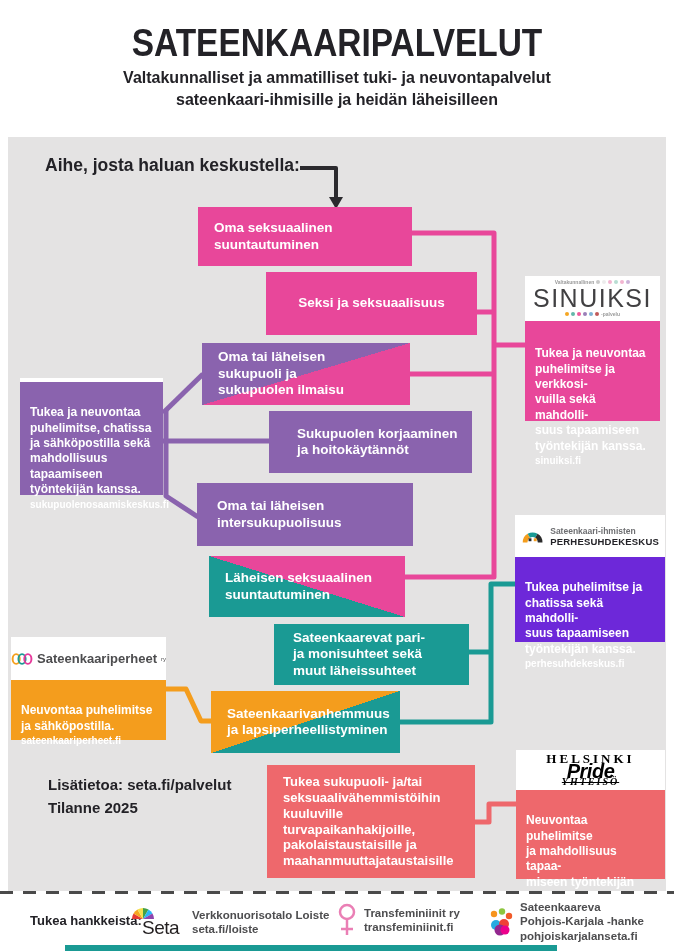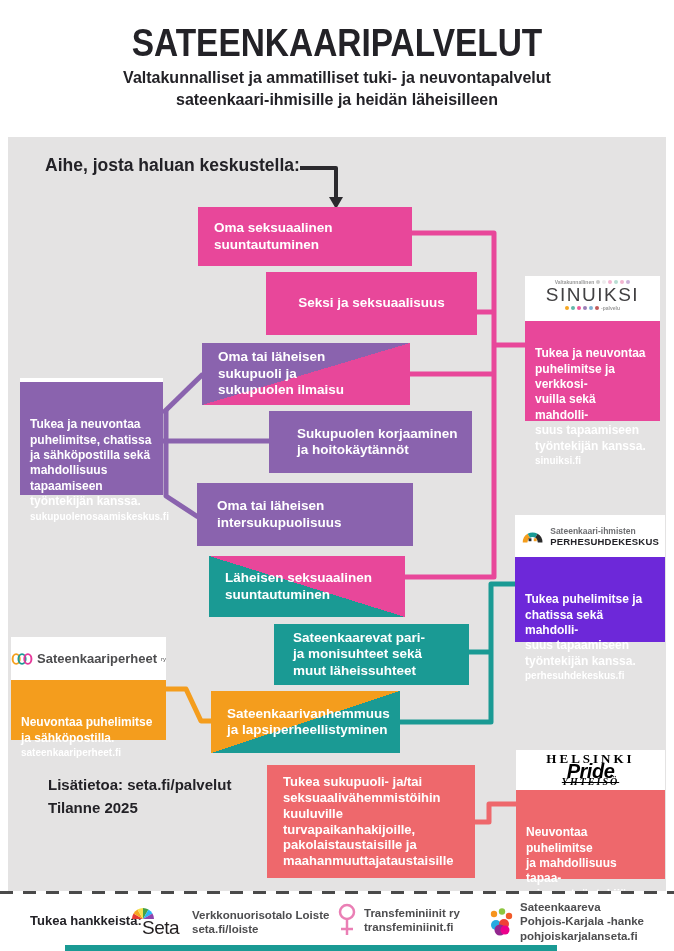--- a/index.html
+++ b/index.html
@@ -41,35 +41,35 @@
   .t6{left:209px;top:556px;width:196px;height:61px;
       background:linear-gradient(to bottom left,#e8479a 50%,#1a9a94 50%);}
   .t7{left:274px;top:624px;width:195px;height:61px;background:#1a9a94;padding-left:19px;}
   .t8{left:211px;top:691px;width:189px;height:62px;
       background:linear-gradient(to bottom right,#f49d1d 50%,#1a9a94 50%);padding-left:16px;}
   .t9{left:267px;top:765px;width:208px;height:113px;background:#ee686c;font-size:13px;}
 
   
   .org-head{position:absolute;background:#ffffff;box-sizing:border-box;}
   .org-body{position:absolute;color:#ffffff;font-weight:bold;font-size:12px;
-            line-height:1.28;white-space:pre-line;box-sizing:border-box;padding:20px 10px;}
+            line-height:1.28;white-space:pre-line;box-sizing:border-box;padding:8px 10px;}
   .org-url{display:block;font-size:10px;margin-top:1px;}
 
   .osk-head{left:20px;top:342px;width:143px;height:40px;padding:10px 6px;margin-top:36px;}
   .osk-line{display:flex;align-items:center;font-size:9.5px;font-weight:bold;
             color:#232227;line-height:1.12;letter-spacing:.2px;}
   .osk-tick{display:inline-block;width:3px;height:9px;margin-right:3px;}
   .osk-t1{background:#c0519e;}.osk-t2{background:#31a8df;}.osk-t3{background:#f0b428;}
   .osk-body{left:20px;top:382px;width:143px;height:113px;background:#8a63ae;}
 
   .sin-head{left:525px;top:276px;width:135px;height:45px;padding:3px 6px;text-align:center;}
   .sin-tiny{font-size:5px;color:#9a9a9a;font-weight:bold;display:flex;align-items:center;justify-content:center;gap:2px;}
   .sin-dots{display:inline-flex;gap:2px;}
   .sin-dot{width:4px;height:4px;border-radius:50%;display:inline-block;}
-  .sin-brand{font-size:19px;color:#414042;letter-spacing:1.5px;line-height:1.05;font-weight:400;}
+  .sin-brand{font-size:25px;color:#414042;letter-spacing:1.5px;line-height:1.05;font-weight:400;}
   .sin-body{left:525px;top:321px;width:135px;height:100px;background:#e8479a;padding-top:10px;}
 
   .per-head{left:515px;top:515px;width:150px;height:42px;display:flex;align-items:center;gap:6px;padding:4px 6px;}
   .per-name-top{font-size:8.5px;color:#6d6e71;font-weight:bold;}
   .per-name{font-size:9.5px;color:#232227;font-weight:bold;letter-spacing:.2px;}
   .per-body{left:515px;top:557px;width:150px;height:85px;background:#6d28d9;}
 
   .sat-head{left:11px;top:637px;width:155px;height:43px;display:flex;align-items:center;justify-content:center;gap:4px;}
   .sat-name{font-size:13px;color:#4d4d4f;font-weight:bold;}
   .sat-suffix{font-size:6px;color:#4d4d4f;vertical-align:super;}

